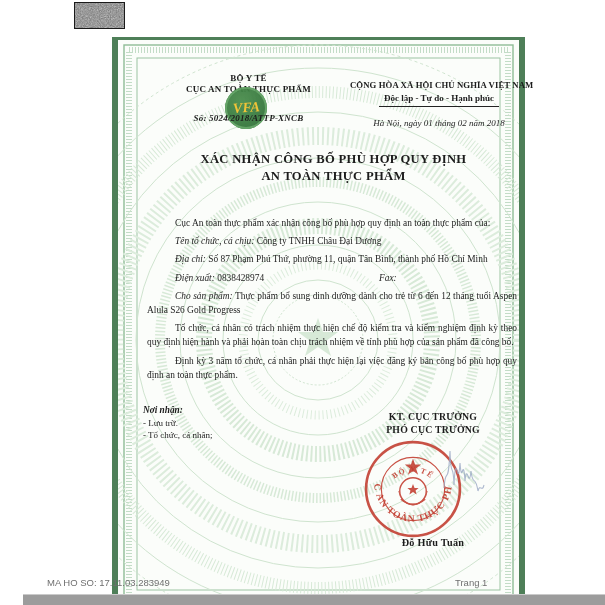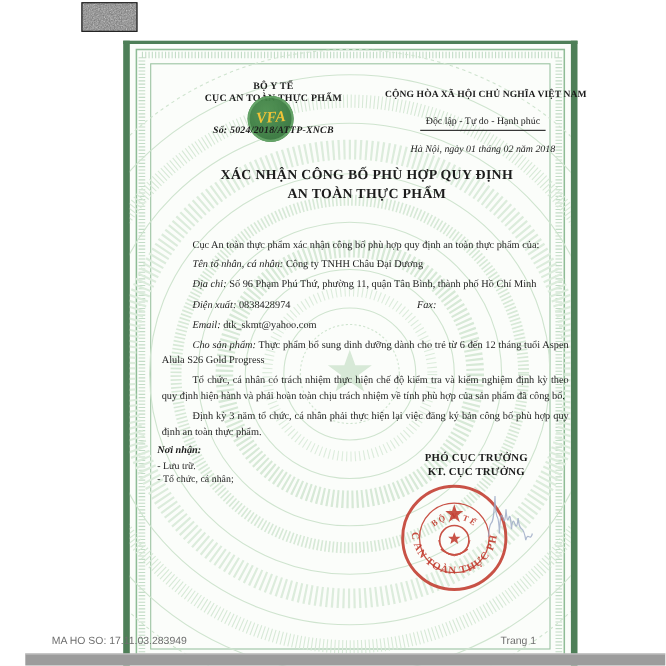--- a/index.html
+++ b/index.html
@@ -34,22 +34,22 @@
   }
   .vfa-logo span{
     color:#f2c12e;font-style:italic;font-weight:bold;font-size:14px;
     font-family:"Liberation Serif",serif;transform:rotate(-4deg);
   }
   .hdr-right{
     position:absolute;left:232px;top:40px;width:178px;text-align:center;
     font-size:8.7px;line-height:11px;white-space:nowrap;
   }
   .hdr-country{font-weight:bold;letter-spacing:.1px;}
-  .hdr-motto{font-weight:normal;font-size:9px;display:inline-block;
-    border-bottom:1px solid #222;padding:1px 5px 2px;margin-top:13px;}
+  .hdr-motto{font-weight:bold;font-size:9px;display:inline-block;
+    border-bottom:1px solid #222;padding:1px 5px 2px;margin-top:1px;}
   .hdr-date{font-style:italic;margin-top:11px;font-size:9px;}
   .doc-title{
     position:absolute;left:0;top:111px;width:100%;text-align:center;
     font-weight:bold;font-size:12.6px;line-height:17px;letter-spacing:.3px;padding-left:15px;
   }
   .body-text{
     position:absolute;left:25px;top:172px;width:378px;
     font-size:9.4px;line-height:14.2px;text-align:justify;
   }
   .body-text p{margin:4px;text-indent:28px;}
@@ -136,38 +136,37 @@
     <div class="hdr-date">Hà Nội, ngày 01 tháng 02 năm 2018</div>
   </div>
 
   <div class="doc-title">
     <div>XÁC NHẬN CÔNG BỐ PHÙ HỢP QUY ĐỊNH</div>
     <div>AN TOÀN THỰC PHẨM</div>
   </div>
 
   <div class="body-text">
     <p>Cục An toàn thực phẩm xác nhận công bố phù hợp quy định an toàn thực phẩm của:</p>
-    <p><span class="lbl">Tên tổ nhân, cá nhân:</span><span> Công ty TNHH Châu Đại Dương</span></p>
-    <p><span class="lbl">Địa chỉ:</span><span> Số 96 Phạm Phú Thứ, phường 11, quận Tân Bình, thành phố Hồ Chí Minh</span></p>
+    <p><span class="lbl">Tên tổ chức, cá chịu:</span><span> Công ty TNHH Châu Đại Dương</span></p>
+    <p><span class="lbl">Địa chỉ:</span><span> Số 87 Phạm Phú Thứ, phường 11, quận Tân Bình, thành phố Hồ Chí Minh</span></p>
     <p class="phone-line"><span class="lbl">Điện xuất:</span><span> 0838428974</span><span class="fax">Fax:</span></p>
-    <p><span class="lbl">Email:</span><span> dtk_skmt@yahoo.com</span></p>
     <p class="sp"><span class="lbl">Cho sản phẩm:</span><span> Thực phẩm bổ sung dinh dưỡng dành cho trẻ từ 6 đến 12 tháng tuổi Aspen Alula S26 Gold Progress</span></p>
     <p class="sp">Tổ chức, cá nhân có trách nhiệm thực hiện chế độ kiểm tra và kiểm nghiệm định kỳ theo quy định hiện hành và phải hoàn toàn chịu trách nhiệm về tính phù hợp của sản phẩm đã công bố.</p>
     <p class="sp">Định kỳ 3 năm tổ chức, cá nhân phải thực hiện lại việc đăng ký bản công bố phù hợp quy định an toàn thực phẩm.</p>
   </div>
 
   <div class="recipients">
     <div class="lbl-b">Nơi nhận:</div>
     <div>- Lưu trữ.</div>
     <div>- Tổ chức, cá nhân;</div>
   </div>
 
   <div class="signoff">
+    <div>KT. CỤC TRƯỞNG</div>
     <div>PHÓ CỤC TRƯỞNG</div>
-    <div>KT. CỤC TRƯỞNG</div>
   </div>
 
   <svg class="seal" viewBox="0 0 100 100">
     <g stroke="#c23b2e" fill="none" opacity="0.88">
       <circle cx="50" cy="50" r="46" stroke-width="2.6"></circle>
       <circle cx="50" cy="50" r="31" stroke-width="1.1"></circle>
       <circle cx="50" cy="52" r="13" stroke-width="1.4"></circle>
       <path d="M38 60 Q50 70 62 60" stroke-width="1.2"></path>
       <path d="M36 52 Q38 64 50 66" stroke-width="0.8"></path>
       <path d="M64 52 Q62 64 50 66" stroke-width="0.8"></path>
@@ -183,18 +182,19 @@
     </text>
     <text font-size="7.5" font-weight="bold" fill="#c23b2e" opacity="0.9" font-family="Liberation Serif, serif" letter-spacing="1.5">
       <textPath href="#topPath" startOffset="50%" text-anchor="middle">BỘ Y TẾ</textPath>
     </text>
   </svg>
 
   <svg class="sign-scribble" viewBox="0 0 55 75">
     <path d="M8 55 C10 30 12 58 14 18 C15 50 17 25 18 52 C20 12 22 60 24 30 C26 55 27 20 29 48 C31 28 33 58 35 38 C37 55 39 40 42 58 C44 50 46 60 48 52" fill="none" stroke="#9aa8c4" stroke-width="1.1" opacity="0.8"></path>
   </svg>
 
+  <div class="signer-name">Đỗ Hữu Tuấn</div>
 </div>
 
 <div class="footer-code">MA HO SO: 17.11.03.283949</div>
 <div class="footer-page">Trang 1</div>
 
 <div class="scrollbar"></div>
 
 </body></html>

